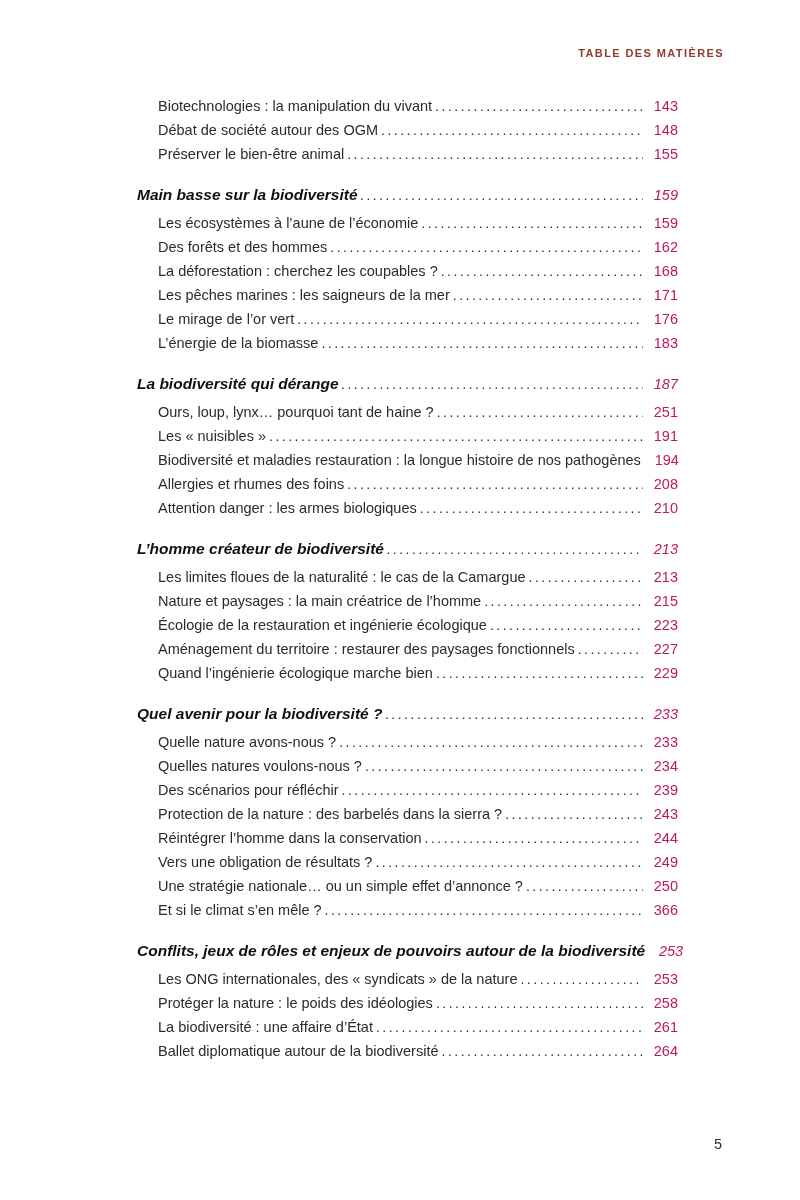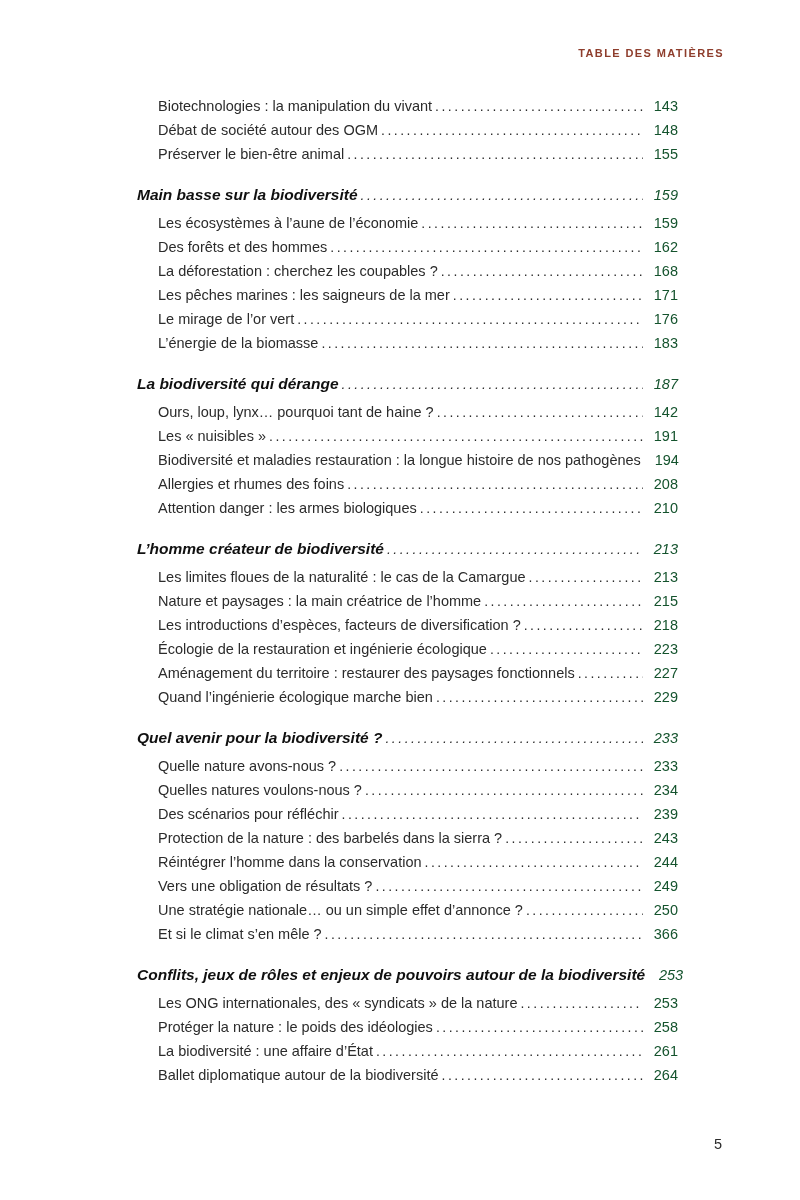--- a/index.html
+++ b/index.html
@@ -60,21 +60,21 @@
   .leader::after {
     content: "........................................................................................................................................................................................................";
     letter-spacing: 2.5px;
     font-size: 14px;
   }
   .pagenum {
     font-weight: normal;
     font-size: 14.5px;
     min-width: 30px;
     text-align: right;
-    color: #14532d;
+    color: #be185d;
   }
   .folio {
     position: absolute;
     right: 78px;
     bottom: 48px;
     font-size: 14.5px;
     color: #2b2b2b;
   }
 </style>
 </head>
@@ -135,21 +135,21 @@
         <span class="pagenum">183</span>
       </div>
       <div class="row heading">
         <span class="title">La biodiversité qui dérange</span>
         <span class="leader"></span>
         <span class="pagenum">187</span>
       </div>
       <div class="row entry">
         <span class="title">Ours, loup, lynx… pourquoi tant de haine ?</span>
         <span class="leader"></span>
-        <span class="pagenum">142</span>
+        <span class="pagenum">251</span>
       </div>
       <div class="row entry">
         <span class="title">Les « nuisibles »</span>
         <span class="leader"></span>
         <span class="pagenum">191</span>
       </div>
       <div class="row entry">
         <span class="title">Biodiversité et maladies restauration : la longue histoire de nos pathogènes</span>
         <span class="leader"></span>
         <span class="pagenum">194</span>
@@ -171,25 +171,20 @@
       </div>
       <div class="row entry">
         <span class="title">Les limites floues de la naturalité : le cas de la Camargue</span>
         <span class="leader"></span>
         <span class="pagenum">213</span>
       </div>
       <div class="row entry">
         <span class="title">Nature et paysages : la main créatrice de l’homme</span>
         <span class="leader"></span>
         <span class="pagenum">215</span>
-      </div>
-      <div class="row entry">
-        <span class="title">Les introductions d’espèces, facteurs de diversification ?</span>
-        <span class="leader"></span>
-        <span class="pagenum">218</span>
       </div>
       <div class="row entry">
         <span class="title">Écologie de la restauration et ingénierie écologique</span>
         <span class="leader"></span>
         <span class="pagenum">223</span>
       </div>
       <div class="row entry">
         <span class="title">Aménagement du territoire : restaurer des paysages fonctionnels</span>
         <span class="leader"></span>
         <span class="pagenum">227</span>

